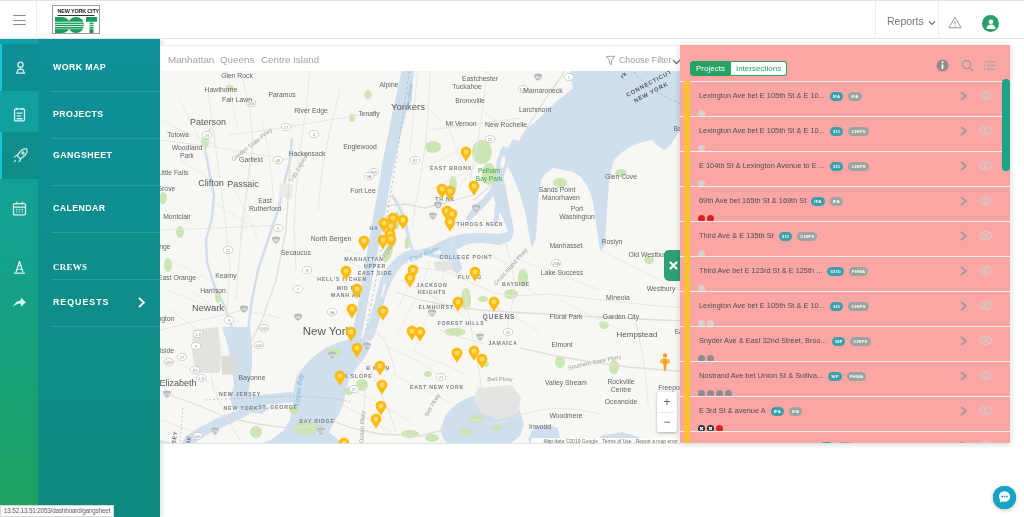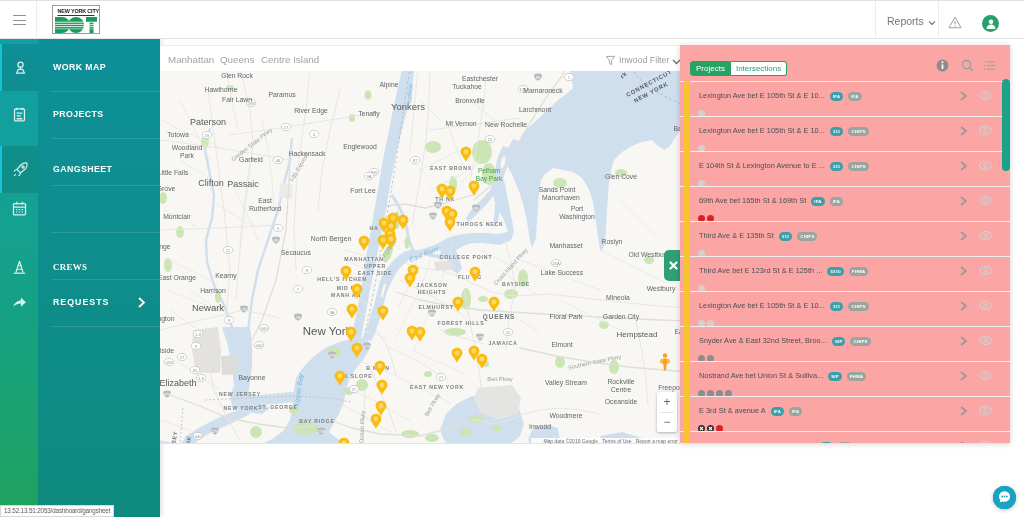--- a/index.html
+++ b/index.html
@@ -118,36 +118,37 @@
       <div class="mlabel">WORK MAP</div>
     </div>
     <div class="mitem" style="top:52px;">
       <div class="mtile"></div>
       <svg class="micon" viewBox="0 0 24 24" fill="none" stroke="#fff" stroke-width="1.8">
         <rect x="5" y="4" width="14" height="17" rx="1.5"></rect>
           <path d="M8 2.5 v3 M16 2.5 v3 M8 10 h8 M8 14 h6 M8 18 h8"></path>
       </svg>
       <div class="mlabel">PROJECTS</div>
     </div>
-    <div class="mitem" style="top:107px;">
+    <div class="mitem" style="top:93px;">
       <div class="mtile active"></div>
       <svg class="micon" viewBox="0 0 24 24" fill="none" stroke="#fff" stroke-width="1.7">
         <path d="M13 5 C16 2.5 19.5 2.5 21 3 C21.5 4.5 21.5 8 19 11 L12 17 L7 12 Z"></path>
         <circle cx="15.5" cy="8.5" r="1.6"></circle>
         <path d="M7 12 C5 12 3.5 13 3 15 M12 17 C12 19 11 20.5 9 21 M5.5 18.5 C4 20 3 21 3 21"></path>
       </svg>
       <div class="mlabel">GANGSHEET</div>
     </div>
     <div class="mitem" style="top:146px;">
       <div class="mtile"></div>
       <svg class="micon" viewBox="0 0 24 24" fill="none" stroke="#fff" stroke-width="1.8">
         <rect x="3.5" y="5" width="17" height="16" rx="1.5"></rect>
           <path d="M3.5 10 h17 M8 2.5 v4 M16 2.5 v4"></path>
         <path d="M7 13.5 h2 M11 13.5 h2 M15 13.5 h2 M7 17 h2 M11 17 h2 M15 17 h2" stroke-width="1.6"></path>
       </svg>
+      <div class="mlabel">CALENDAR</div>
     </div>
     <div class="mitem" style="top:205px;font-family:Liberation Serif, serif;">
       <div class="mtile"></div>
       <svg class="micon" viewBox="0 0 24 24" fill="none" stroke="#fff" stroke-width="1.7">
         <path d="M12 3 L17 19 M12 3 L7 19"></path>
           <path d="M4 20 H20"></path>
           <path d="M9.4 9.5 h5.2 M8 14.5 h8"></path>
       </svg>
       <div class="mlabel">CREWS</div>
     </div>
@@ -169,21 +170,21 @@
     <div class="msep" style="top:287px;"></div>
   </div>
 
   <div id="topbar">
     <div class="btab" style="left:8px;">Manhattan</div>
     <div class="btab" style="left:60px;">Queens</div>
     <div class="btab" style="left:101px;">Centre Island</div>
     <svg class="abs" style="left:445px;top:9px;" width="11" height="11" viewBox="0 0 12 12">
       <path d="M1.5 1.5 H10.5 L7.2 5.8 V10.5 L4.8 9 V5.8 Z" fill="none" stroke="#9b9b9b" stroke-width="1"></path>
     </svg>
-    <div id="choosef">Inwood Filter</div>
+    <div id="choosef">Choose Filter</div>
     <svg class="abs" style="left:512px;top:13px;" width="9" height="6" viewBox="0 0 9 6">
       <path d="M1 1 L4.5 4.5 L8 1" stroke="#707070" stroke-width="1.4" fill="none"></path>
     </svg>
   </div>
 
   <div id="mapwrap">
       <svg width="520" height="372" viewBox="0 0 520 372" style="display:block">
 <rect width="520" height="372" fill="#f8f7f4"></rect>
 <polygon points="530,-11 408,-11 413,17 405,24 398,29 391,36 384,42 377,49 369,56 363,62 359,70 353,68 348,77 343,75 340,81 337,89 335,101 333,111 330,119 323,127 316,134 310,141 306,147 308,151 313,147 319,141 325,135 330,129 333,125 335,131 339,139 343,147 346,155 348,161 338,163 326,162 314,162 302,163 290,166 282,170 274,174 266,177 258,179 251,179 244,181 238,185 232,191 227,197 223,203 220,210 218,218 216,226 214,234 211,242 209,250 206,258 202,268 211,270 215,263 217,256 220,248 222,240 224,232 226,224 229,216 232,210 235,204 239,198 244,193 249,189 254,187 259,185 265,184 271,186 277,187 281,189 286,187 289,193 292,199 297,203 302,198 299,187 296,179 303,175 309,173 315,172 323,172 331,173 339,174 345,172 351,169 354,161 352,149 350,139 348,129 346,119 344,109 342,101 338,109 336,121 335,134 334,147 333,157 338,151 340,139 341,127 342,115 344,105 347,95 352,103 356,113 360,123 363,133 366,145 368,157 370,169 372,177 376,167 377,151 378,135 379,121 381,109 385,103 393,97 403,99 413,101 421,106 426,113 430,121 433,131 435,145 437,159 439,173 441,181 445,173 446,157 447,141 448,125 449,111 451,99 454,89 462,81 472,75 482,71 492,69 498,75 504,79 510,75 515,67 520,59 525,53 530,47" fill="#cfdfee"></polygon>
 <polygon points="244,-11 256,-11 250,29 242,59 236,84 230,114 226,139 222,159 217,184 213,204 209,224 206,241 203,257 201,268 192,267 194,254 197,239 200,224 203,207 206,187 210,164 214,141 218,119 222,94 227,69 233,39" fill="#cfdfee"></polygon>

